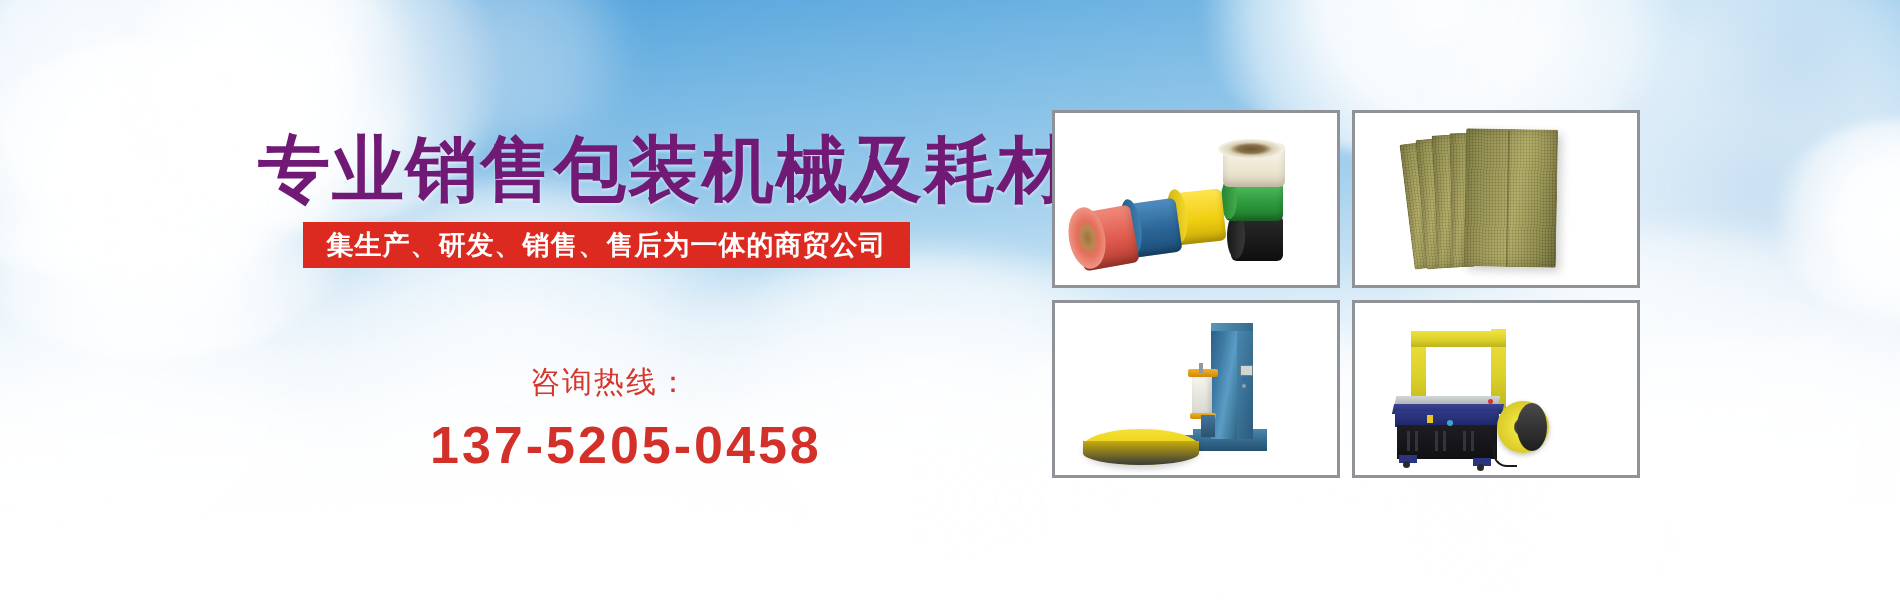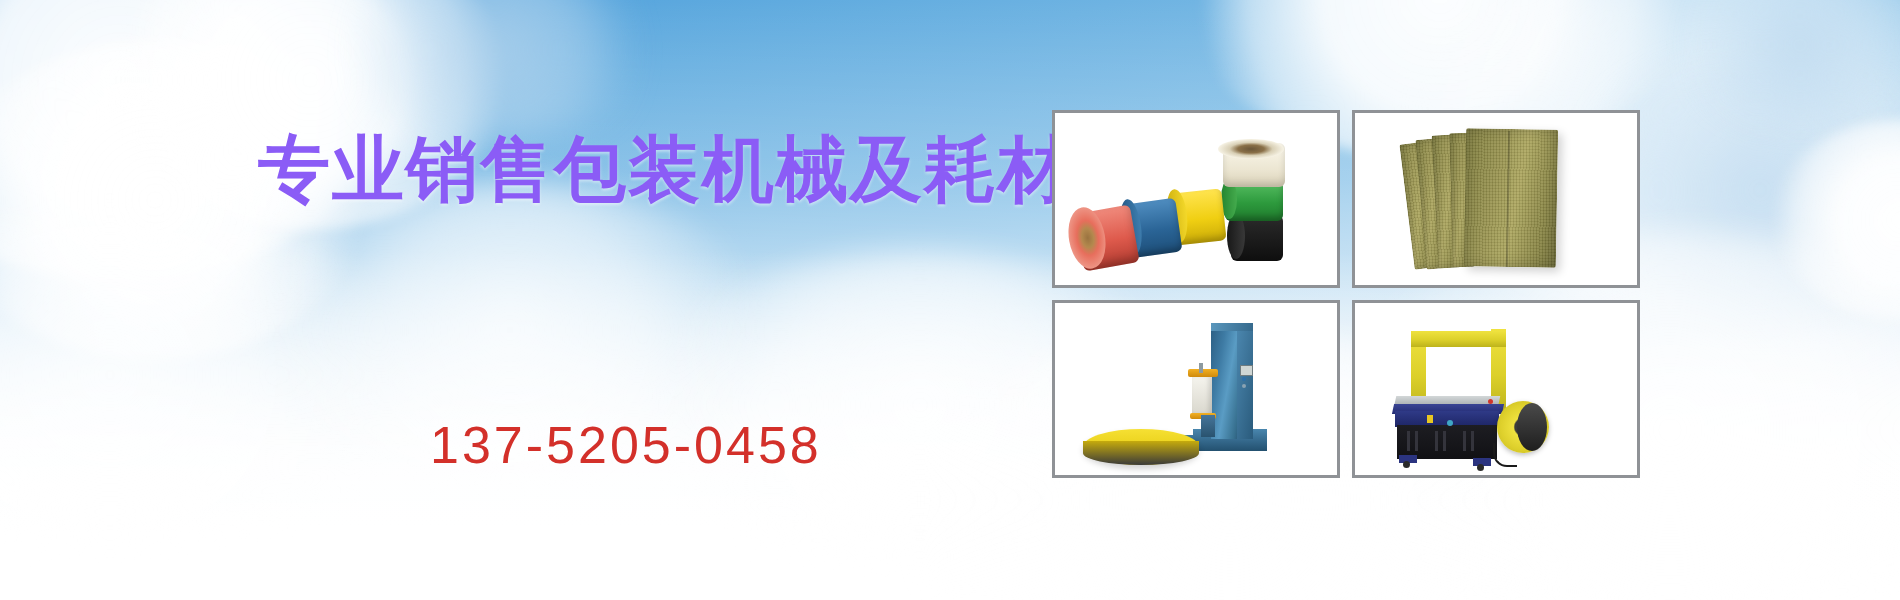--- a/index.html
+++ b/index.html
@@ -74,21 +74,21 @@
     width: 1040px;
     height: 600px;
   }
   .headline {
     position: absolute;
     left: 258px;
     top: 122px;
     font-size: 72px;
     font-weight: 700;
     letter-spacing: 2px;
-    color: #8b5cf6;
+    color: #701a75;
     white-space: nowrap;
     text-shadow: 0 2px 3px rgba(255,255,255,0.45);
   }
   .badge {
     position: absolute;
     left: 303px;
     top: 222px;
     width: 607px;
     height: 46px;
     background: #dd2a20;
@@ -121,21 +121,21 @@
     font-weight: 400;
     color: #d6372c;
     letter-spacing: 2px;
     white-space: nowrap;
   }
   .hotline-number {
     position: absolute;
     left: 430px;
     top: 415px;
     font-size: 52px;
-    font-weight: 400;
+    font-weight: 700;
     color: #d3302a;
     letter-spacing: 3px;
     white-space: nowrap;
   }
 
   
   .photo-grid {
     position: absolute;
     left: 1052px;
     top: 110px;
@@ -217,22 +217,26 @@
     <div class="cloud soft" style="left:1320px;  top:230px;  width:700px;  height:400px;"></div>
     <div class="cloud soft" style="left:880px;   top:330px;  width:700px;  height:340px;"></div>
     <div class="cloud tint" style="left:1680px;  top:-30px;  width:240px;  height:150px;"></div>
     <div class="cloud" style="left:1770px;  top:120px;  width:260px;  height:200px;"></div>
   </div>
 
   <div class="text-col">
 
     <div class="headline">专业销售包装机械及耗材</div>
 
-
-
+    <div class="badge">
+      <span class="badge-text">集生产、研发、销售、售后为一体的商贸公司</span>
+    </div>
+
+
+    <div class="hotline-label">咨询热线：</div>
 
     <div class="hotline-number">137-5205-0458</div>
   </div>
 
   <div class="photo-grid">
 
     <div class="frame c0 r0">
       <div class="photo">
 
         <div class="roll-body" style="left:176px; top:102px; width:52px; height:46px;

